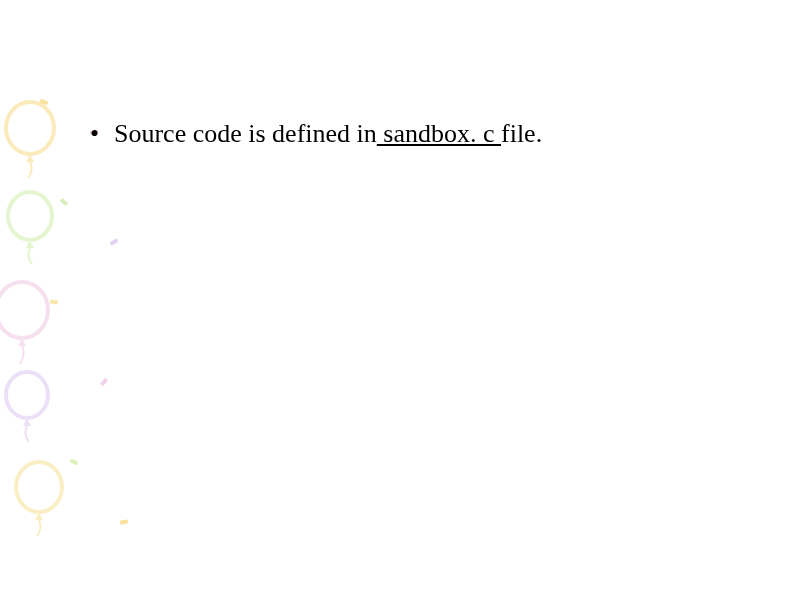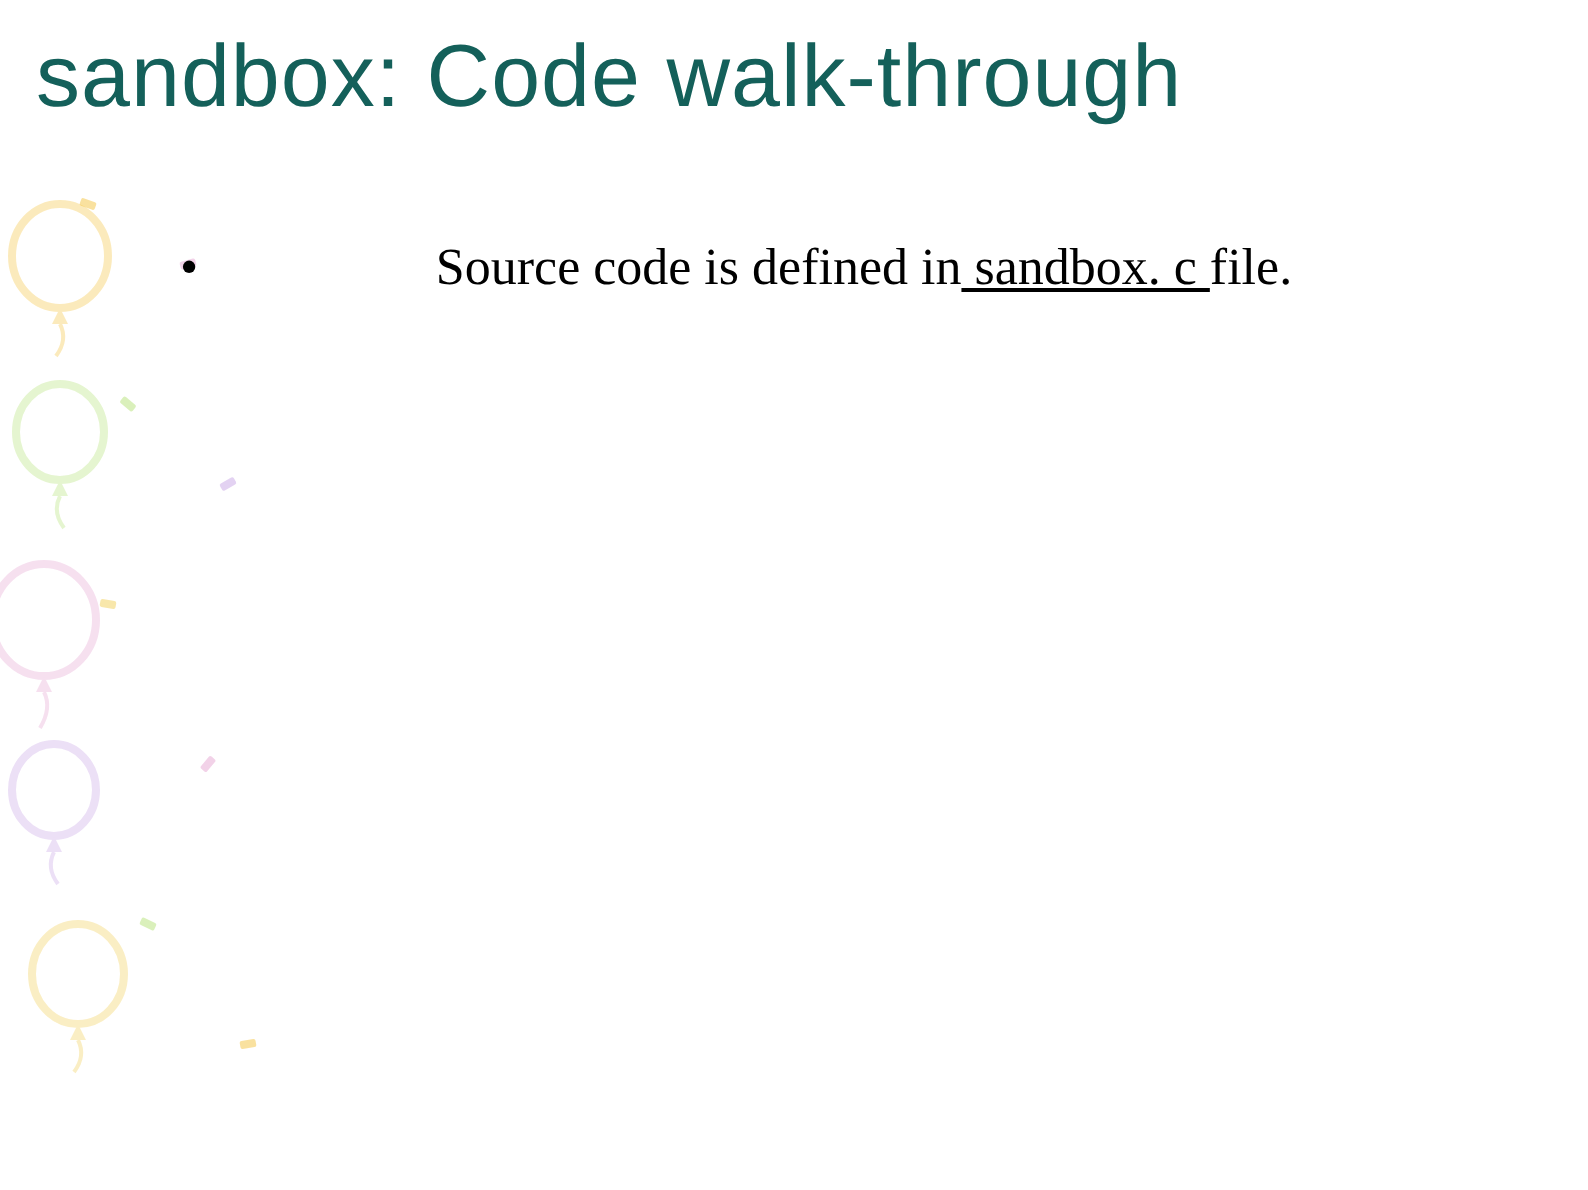--- a/index.html
+++ b/index.html
@@ -67,21 +67,20 @@
     width: 660px;
     color: #000;
     font-family: "Times New Roman", Times, serif;
     font-size: 26px;
     line-height: 1.25;
   }
   .body ul {
     margin: 0;
     padding: 0;
     list-style: none;
-    text-align: center;
   }
   .body li {
     position: relative;
     padding-left: 24px;
     margin-bottom: 2px;
   }
   .body li::before {
     content: "•";
     position: absolute;
     left: 0;
@@ -141,21 +140,20 @@
     <span style="left:10px; top:20px;  background:#f5c542; transform:rotate(20deg);"></span>
     <span style="left:60px; top:50px;  background:#e6a7d3; transform:rotate(-15deg);"></span>
     <span style="left:30px; top:120px; background:#b6e37a; transform:rotate(40deg);"></span>
     <span style="left:80px; top:160px; background:#c9a7e6; transform:rotate(-30deg);"></span>
     <span style="left:20px; top:220px; background:#f2d05a; transform:rotate(10deg);"></span>
     <span style="left:70px; top:300px; background:#e6a7d3; transform:rotate(-50deg);"></span>
     <span style="left:40px; top:380px; background:#b6e37a; transform:rotate(25deg);"></span>
     <span style="left:90px; top:440px; background:#f5c542; transform:rotate(-10deg);"></span>
   </div>
 
-  <div class="title">sandbox: Code walk-through</div>
 
   <div class="body">
     <ul>
       <li>
         <span>Source code is defined in</span><span class="link"> sandbox. c </span><span>file.</span>
       </li>
     </ul>
   </div>
 
 </div>

